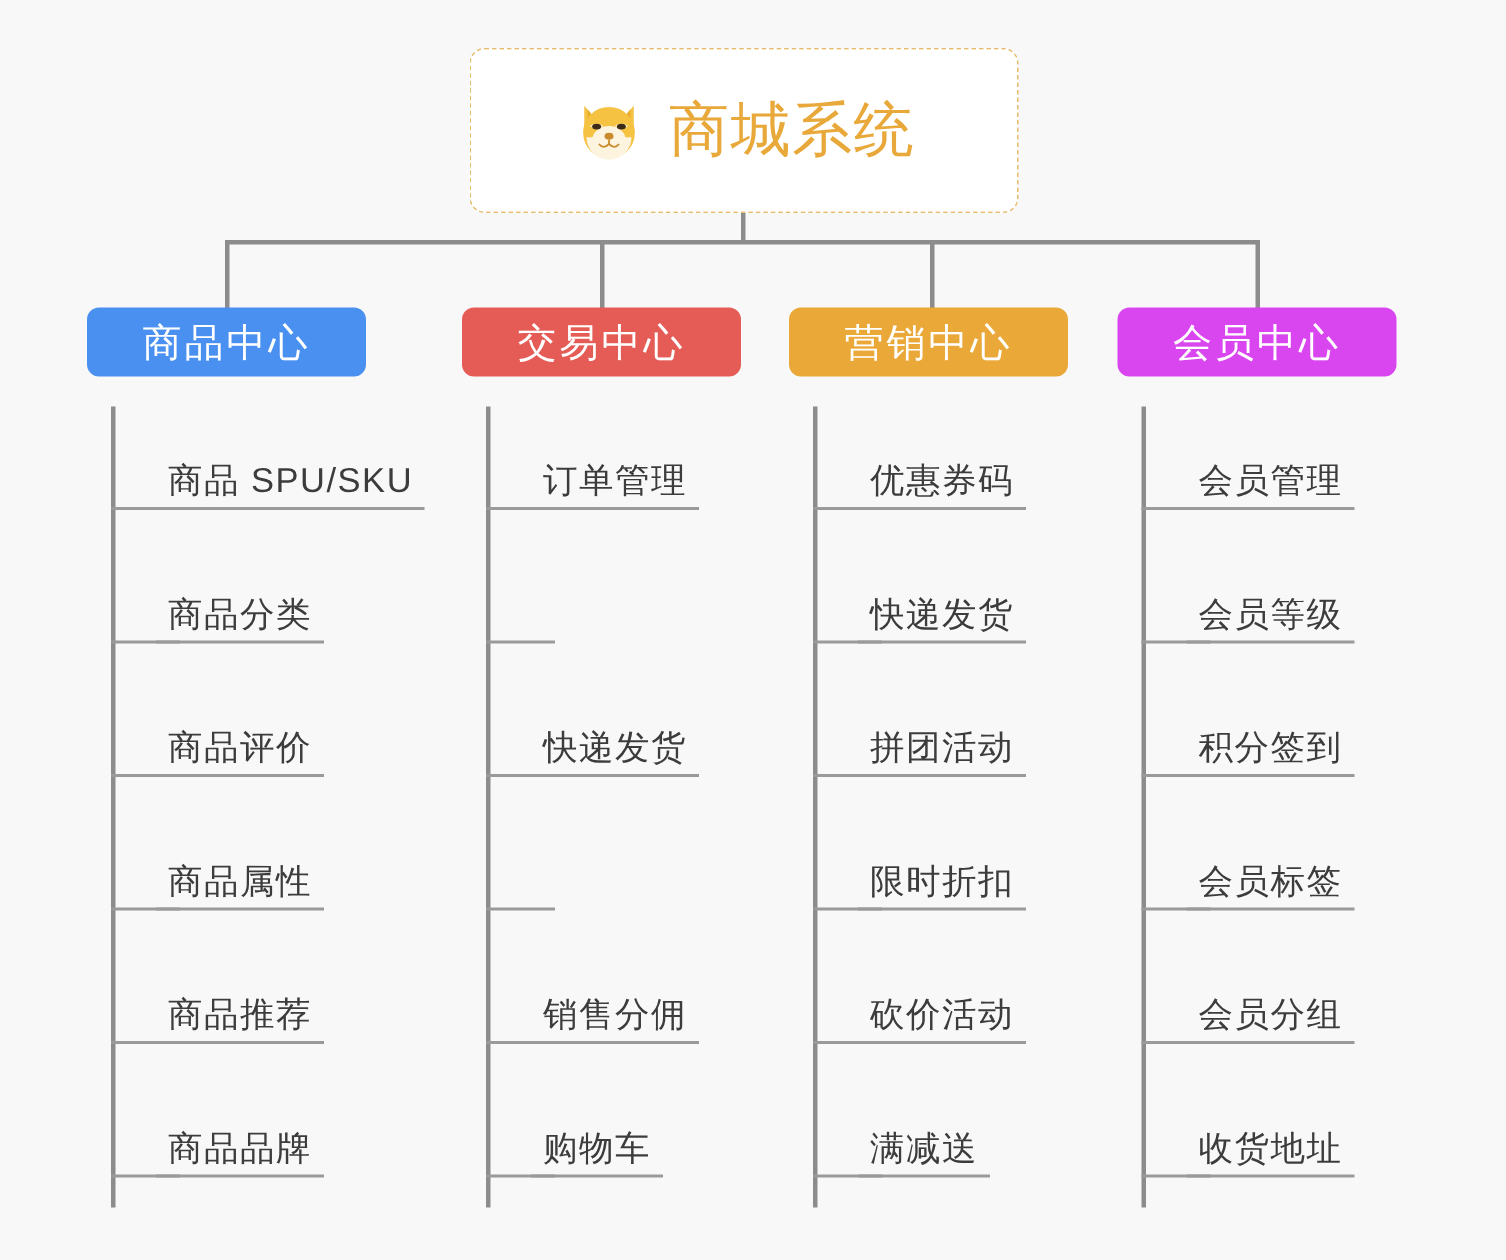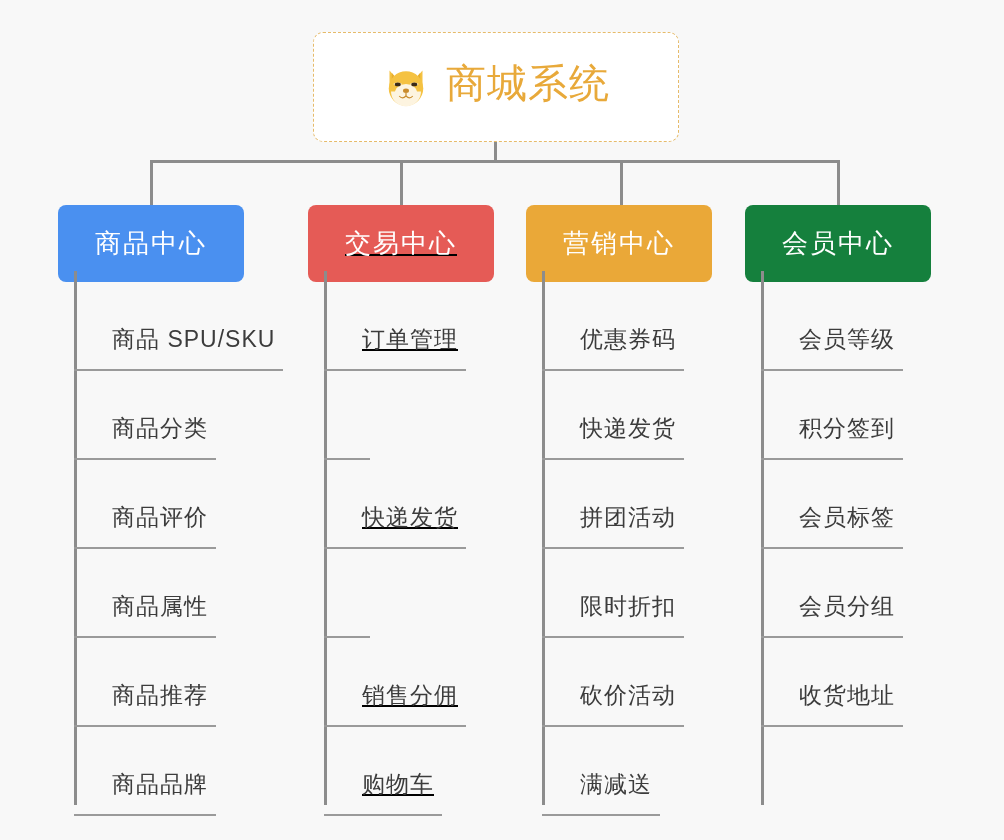--- a/index.html
+++ b/index.html
@@ -32,21 +32,20 @@
     border-radius: 10px;
     display: flex;
     align-items: center;
     justify-content: center;
     box-sizing: border-box;
   }
   .root-inner {
     display: flex;
     align-items: center;
     gap: 16px;
-    font-family: Liberation Mono, monospace;
   }
   .root-title {
     font-size: 40px;
     color: #e8a93a;
     letter-spacing: 1px;
     line-height: 1;
   }
   .shiba {
     width: 48px;
     height: 48px;
@@ -60,21 +59,21 @@
   }
   .conn-v { width: 3px; }
   .conn-h { height: 3px; }
 
   
   .column {
     position: absolute;
     top: 205px;
   }
   .cat-header {
-    height: 77px;
+    height: 46px;
     border-radius: 8px;
     display: flex;
     align-items: center;
     justify-content: center;
     color: #ffffff;
     font-size: 26px;
     letter-spacing: 2px;
     box-sizing: border-box;
   }
   .spine {
@@ -91,21 +90,21 @@
   .leaf {
     position: relative;
     height: 89px;
     display: flex;
     align-items: flex-end;
     box-sizing: border-box;
   }
   .leaf-label {
     display: inline-block;
     margin-left: 46px;
-    padding: 0 8px 17px 8px;
+    padding: 0 8px 5px 8px;
     font-size: 23px;
     color: #3c3c3c;
     letter-spacing: 1px;
     border-bottom: 2px solid #9a9a9a;
     white-space: nowrap;
     line-height: 1.15;
   }
   .leaf-stub {
     position: absolute;
     left: 16px;
@@ -177,21 +176,21 @@
         <div class="leaf-stub"></div>
         <span class="leaf-label">商品推荐</span>
       </div>
       <div class="leaf">
         <div class="leaf-stub"></div>
         <span class="leaf-label">商品品牌</span>
       </div>
     </div>
   </div>
 
-  <div class="column" style="left:308px; width:186px;text-decoration:underline;">
+  <div class="column" style="left:308px; width:186px;">
     <div class="cat-header" style="background:#e55b56;">
       <span>交易中心</span>
     </div>
     <div class="spine" style="height:534px;"></div>
     <div class="leaf-list">
       <div class="leaf">
         <div class="leaf-stub"></div>
         <span class="leaf-label">订单管理</span>
       </div>
       <div class="leaf">
@@ -242,27 +241,31 @@
         <span class="leaf-label">砍价活动</span>
       </div>
       <div class="leaf">
         <div class="leaf-stub"></div>
         <span class="leaf-label">满减送</span>
       </div>
     </div>
   </div>
 
   <div class="column" style="left:745px; width:186px;">
-    <div class="cat-header" style="background:#15803d;">
+    <div class="cat-header" style="background:#d946ef;">
       <span>会员中心</span>
     </div>
     <div class="spine" style="height:534px;"></div>
     <div class="leaf-list">
       <div class="leaf">
         <div class="leaf-stub"></div>
+        <span class="leaf-label">会员管理</span>
+      </div>
+      <div class="leaf">
+        <div class="leaf-stub"></div>
         <span class="leaf-label">会员等级</span>
       </div>
       <div class="leaf">
         <div class="leaf-stub"></div>
         <span class="leaf-label">积分签到</span>
       </div>
       <div class="leaf">
         <div class="leaf-stub"></div>
         <span class="leaf-label">会员标签</span>
       </div>

